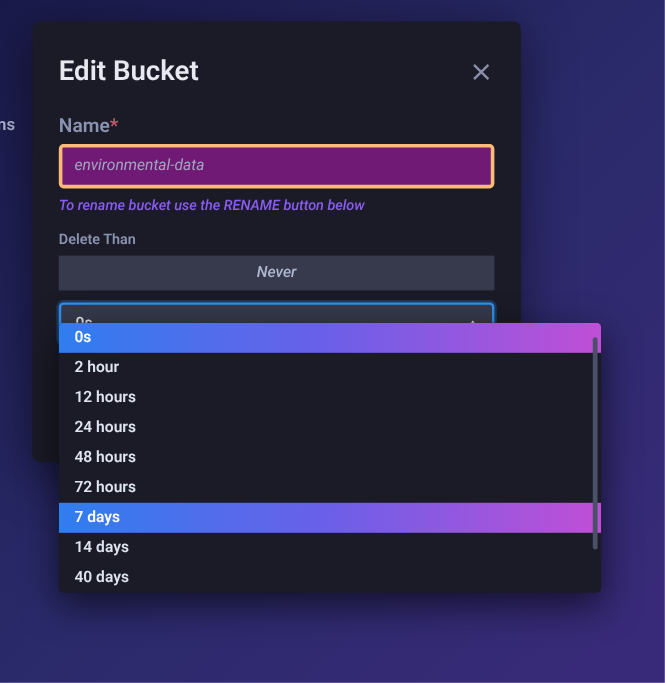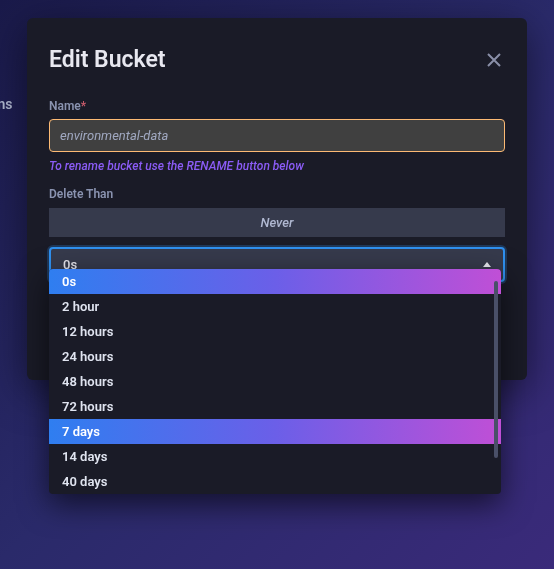--- a/index.html
+++ b/index.html
@@ -15,21 +15,21 @@
       left: -10px;
       top: 96px;
       color: #b0b8d1;
       font-size: 14px;
       font-weight: 600;
     }
     .modal {
       position: absolute;
       left: 27px;
       top: 18px;
-      width: 500px;
+      width: 407px;
       background: #1a1b27;
       border-radius: 6px;
       padding: 28px 22px 28px 22px;
       box-shadow: 0 10px 40px rgba(0,0,0,0.5);
     }
     .modal-header {
       display: flex;
       justify-content: space-between;
       align-items: center;
       margin-bottom: 22px;
@@ -44,30 +44,30 @@
       height: 22px;
       display: flex;
       align-items: center;
       justify-content: center;
       cursor: pointer;
       color: #8a8fa8;
     }
     .close-btn svg { width: 16px; height: 16px; }
     .field-label {
       color: #8a93b0;
-      font-size: 12px;
+      font-size: 16px;
       font-weight: 600;
       margin-bottom: 6px;
       display: inline-block;
     }
     .required { color: #c85b6a; }
     .text-input {
       width: 100%;
-      background: #404040;
-      border: 1px solid #fdba74;
+      background: #701a75;
+      border: 3px solid #fdba74;
       border-radius: 4px;
       padding: 8px 10px;
       color: #a0a8c0;
       font-size: 13px;
       font-style: italic;
     }
     .help-text {
       color: #8b5cf6;
       font-size: 12px;
       font-style: italic;

